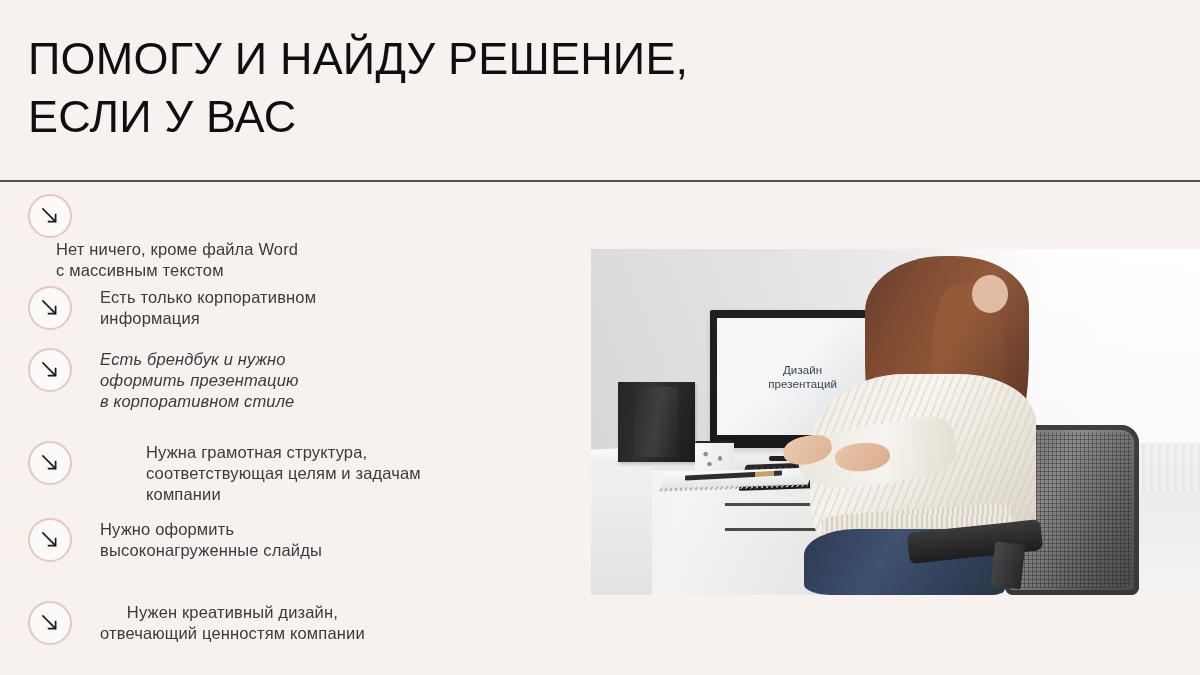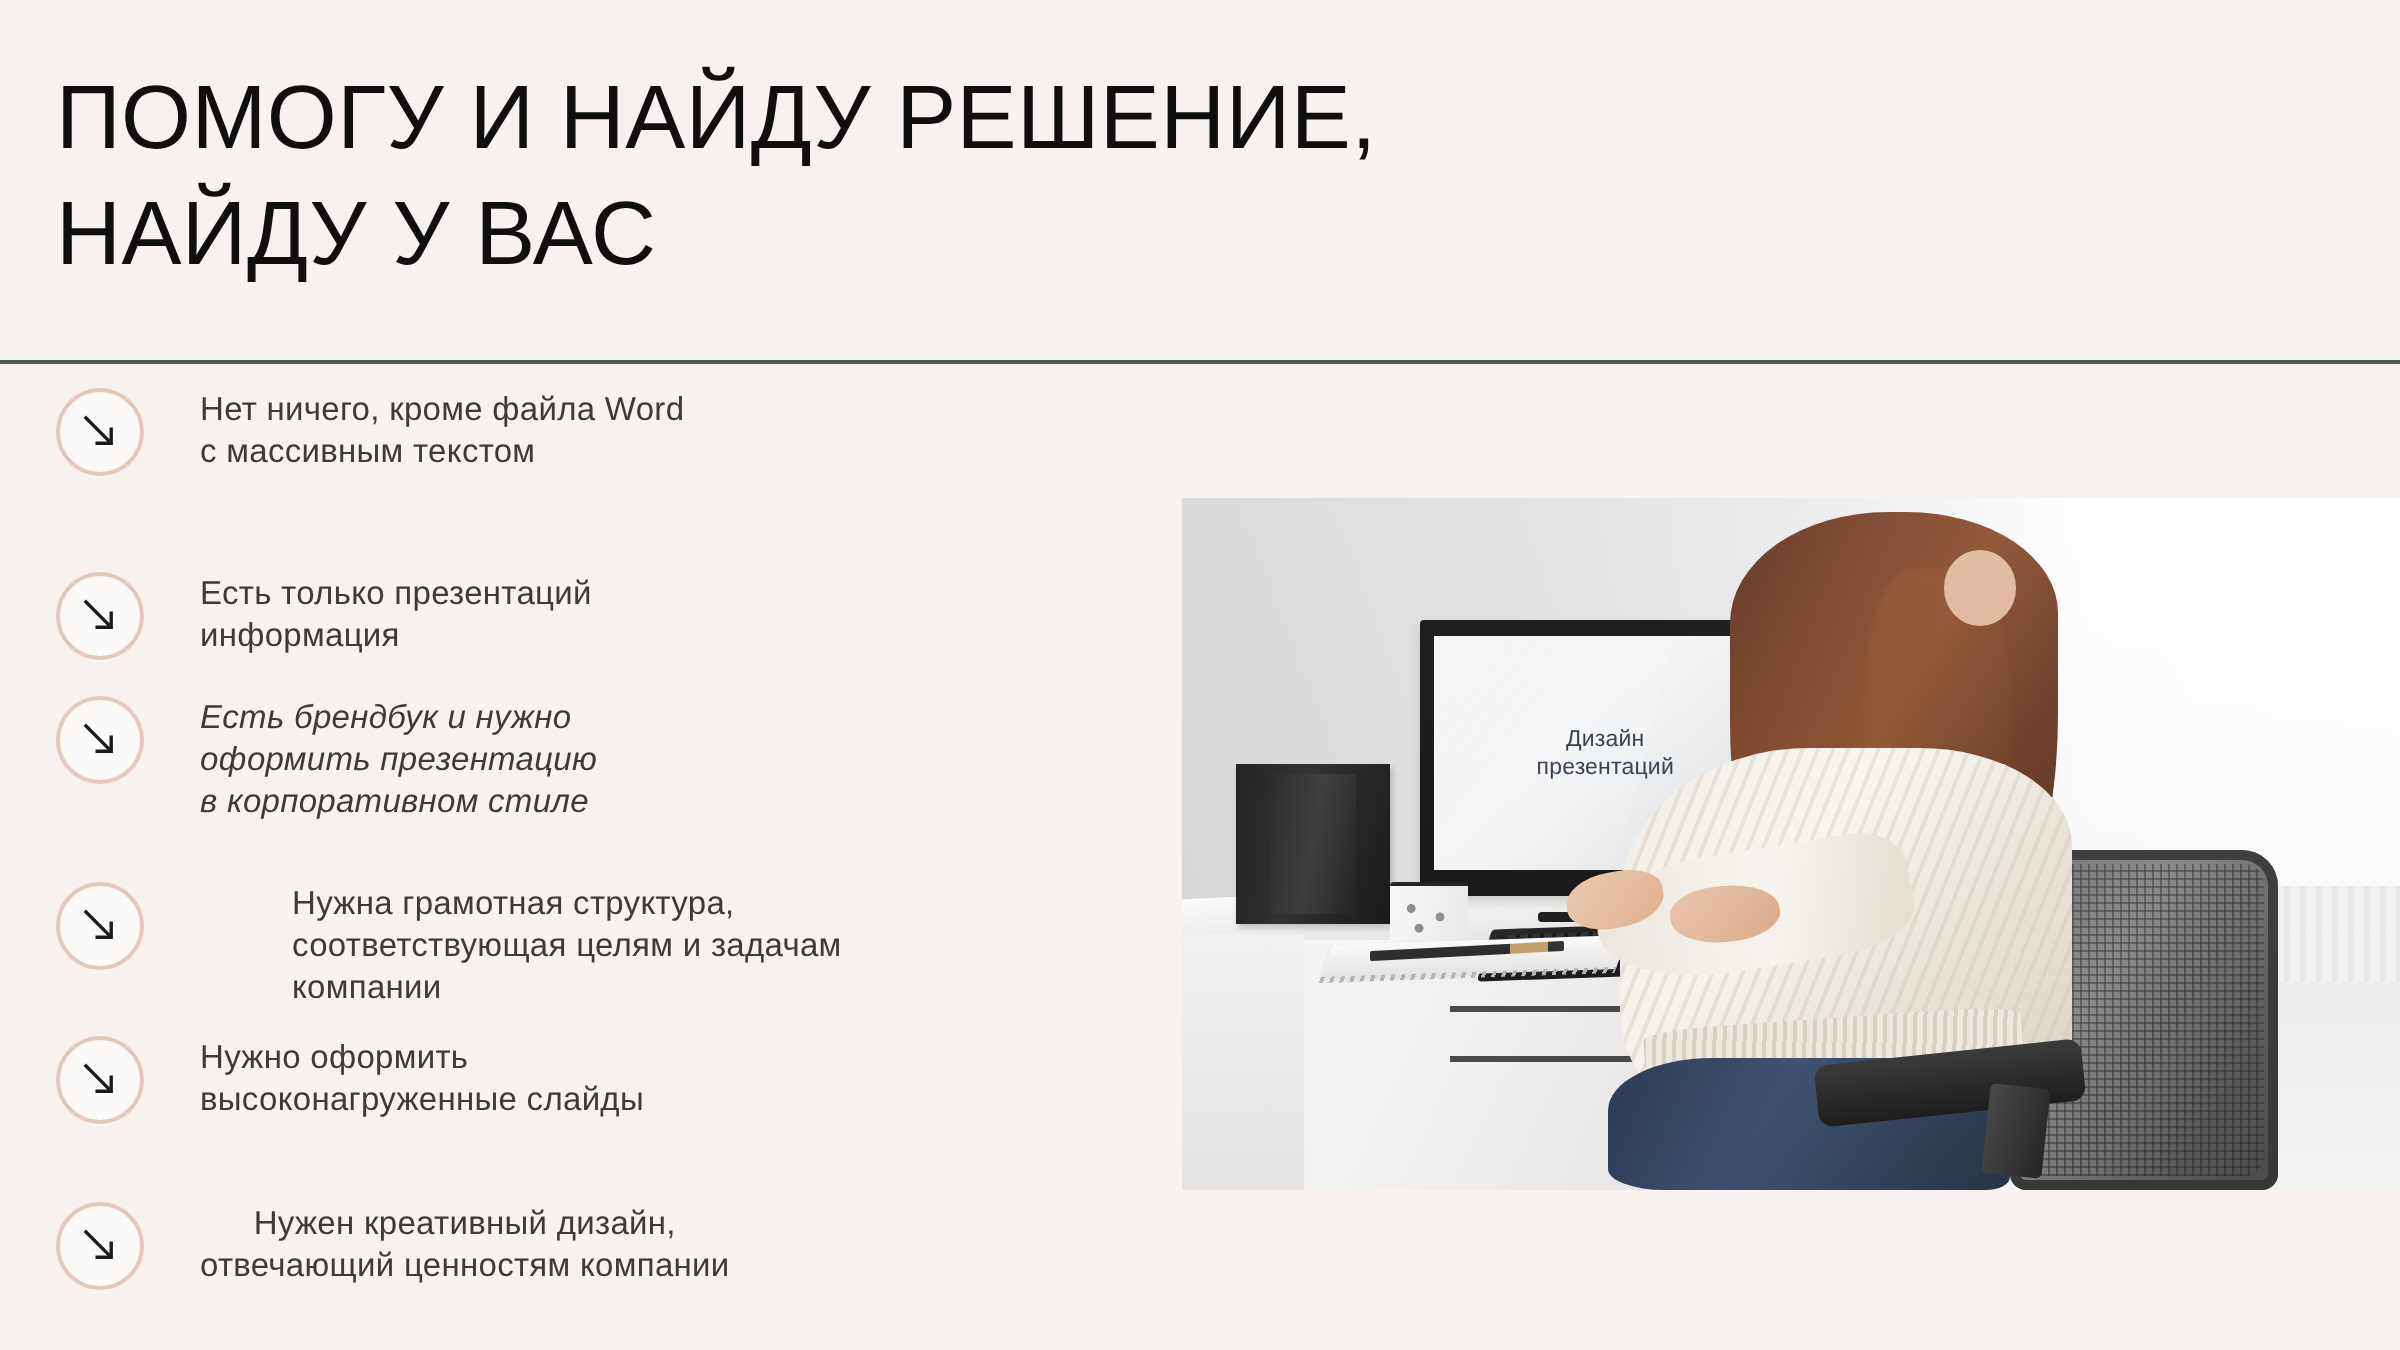--- a/index.html
+++ b/index.html
@@ -472,46 +472,46 @@
     pointer-events: none;
   }
 </style>
 </head>
 <body>
 
 <div class="slide">
 
   <div class="title-block">
     <div class="title-line">ПОМОГУ И НАЙДУ РЕШЕНИЕ,</div>
-    <div class="title-line">НАЙДУ У ВАС</div>
+    <div class="title-line">ЕСЛИ У ВАС</div>
   </div>
 
   <div class="divider"></div>
 
   <div class="list">
 
-    <div class="list-item" style="top:6px;">
+    <div class="list-item" style="top:6px;flex-direction:column;">
       <span class="bullet-icon">
         <svg width="22" height="22" viewBox="0 0 22 22">
           <path d="M4 4 L16.2 16.2" stroke="#1b1b1b" stroke-width="1.7" fill="none" stroke-linecap="square"></path>
           <path d="M16.6 9.6 L16.6 16.6 L9.6 16.6" stroke="#1b1b1b" stroke-width="1.7" fill="none" stroke-linecap="square" stroke-linejoin="miter"></path>
         </svg>
       </span>
       <span class="item-text">Нет ничего, кроме файла Word
 с массивным текстом</span>
     </div>
 
     <div class="list-item" style="top:98px;">
       <span class="bullet-icon">
         <svg width="22" height="22" viewBox="0 0 22 22">
           <path d="M4 4 L16.2 16.2" stroke="#1b1b1b" stroke-width="1.7" fill="none" stroke-linecap="square"></path>
           <path d="M16.6 9.6 L16.6 16.6 L9.6 16.6" stroke="#1b1b1b" stroke-width="1.7" fill="none" stroke-linecap="square" stroke-linejoin="miter"></path>
         </svg>
       </span>
-      <span class="item-text">Есть только презентаций
+      <span class="item-text">Есть только корпоративном
 информация</span>
     </div>
 
     <div class="list-item" style="top:160px;font-style:italic;">
       <span class="bullet-icon">
         <svg width="22" height="22" viewBox="0 0 22 22">
           <path d="M4 4 L16.2 16.2" stroke="#1b1b1b" stroke-width="1.7" fill="none" stroke-linecap="square"></path>
           <path d="M16.6 9.6 L16.6 16.6 L9.6 16.6" stroke="#1b1b1b" stroke-width="1.7" fill="none" stroke-linecap="square" stroke-linejoin="miter"></path>
         </svg>
       </span>

